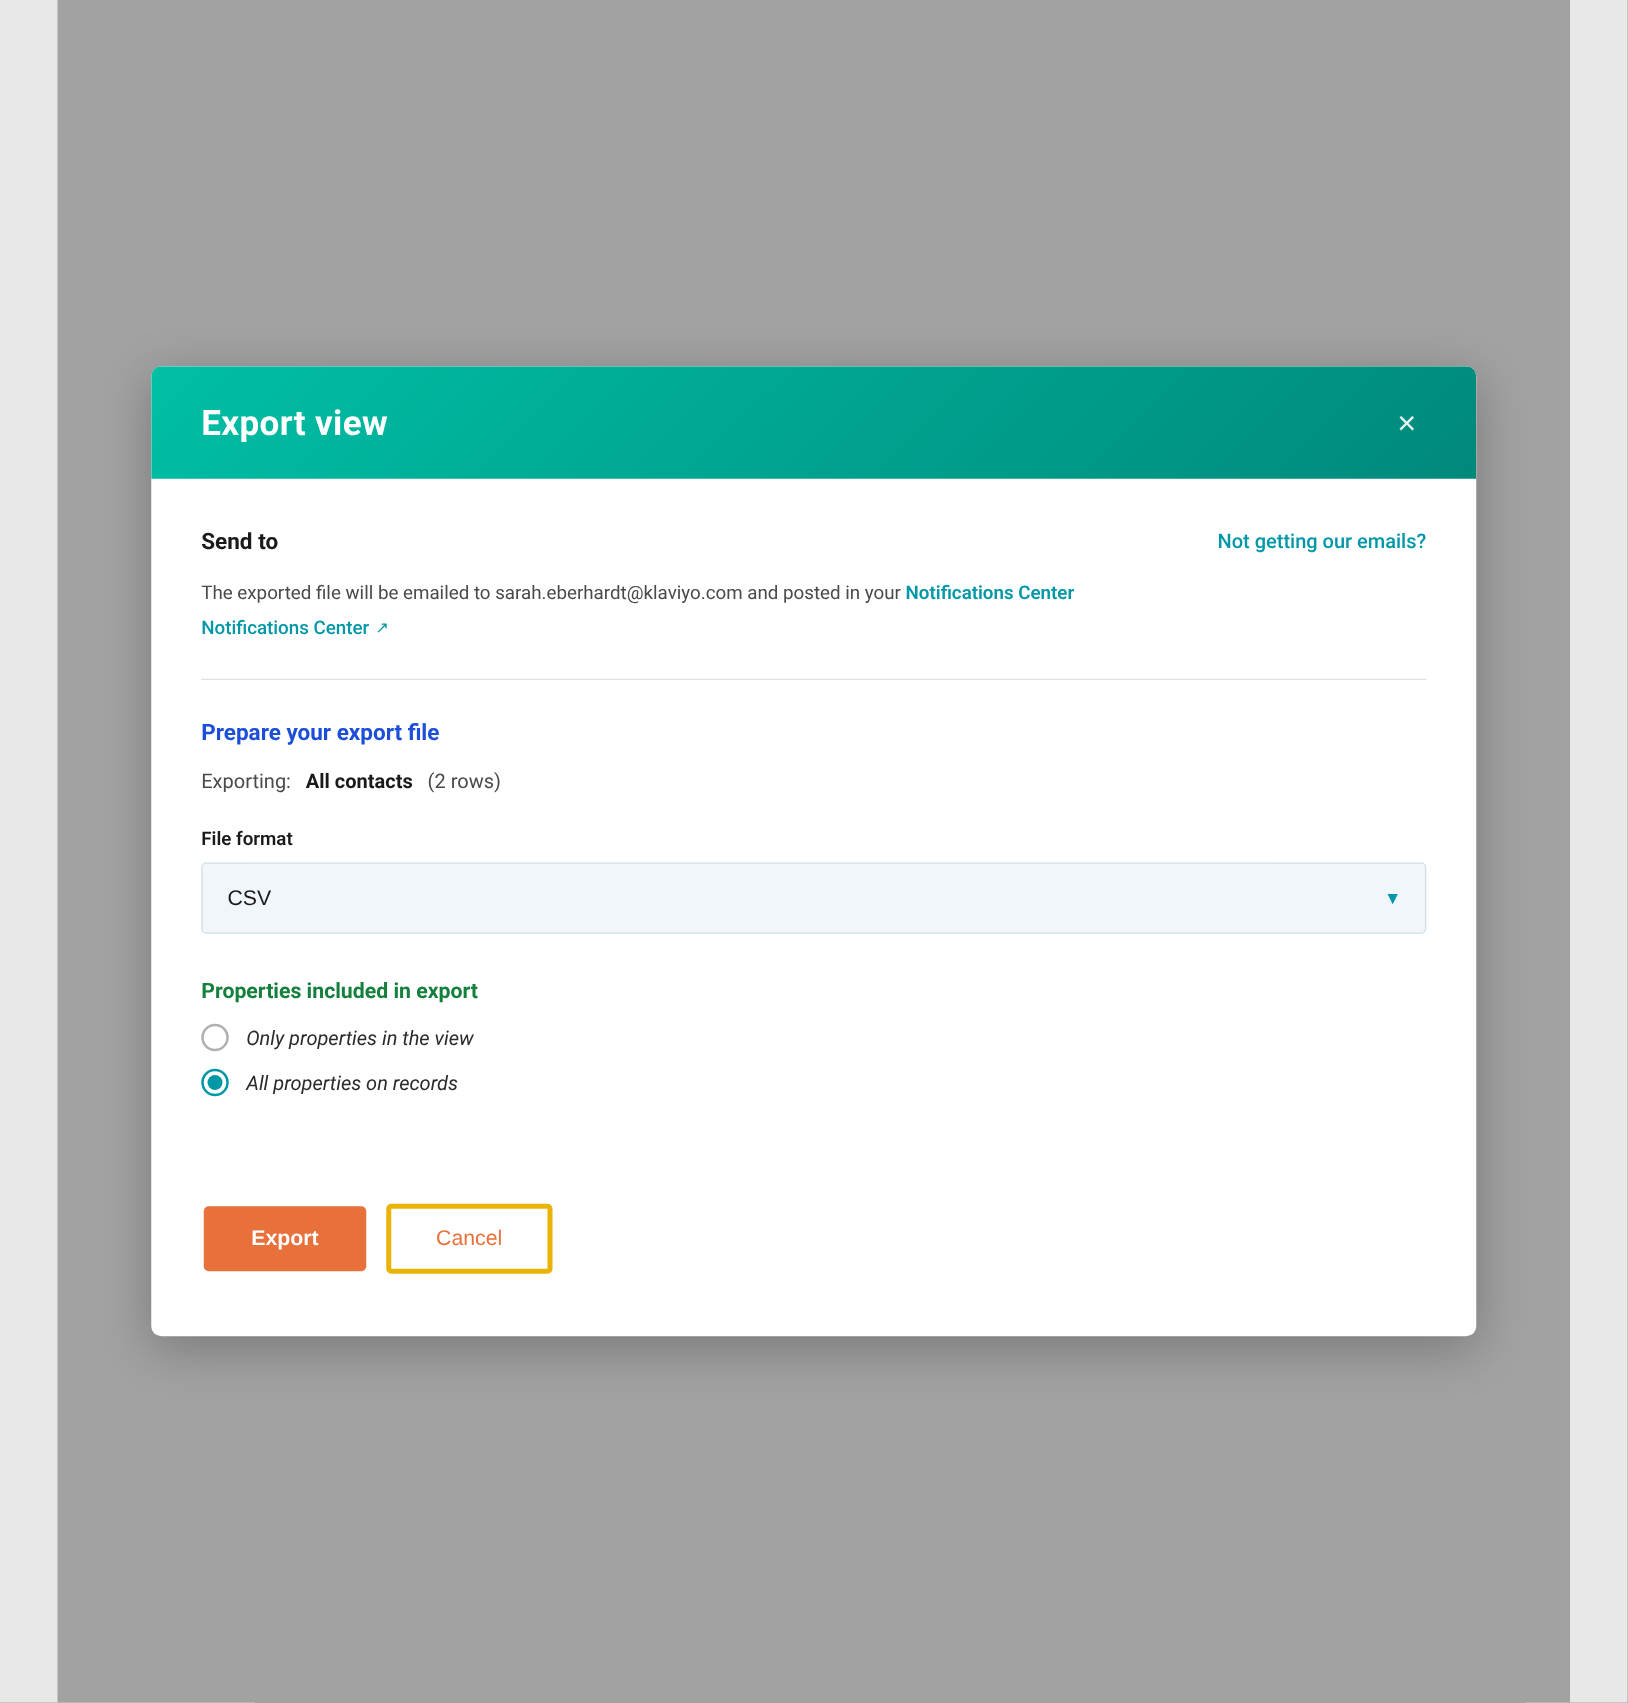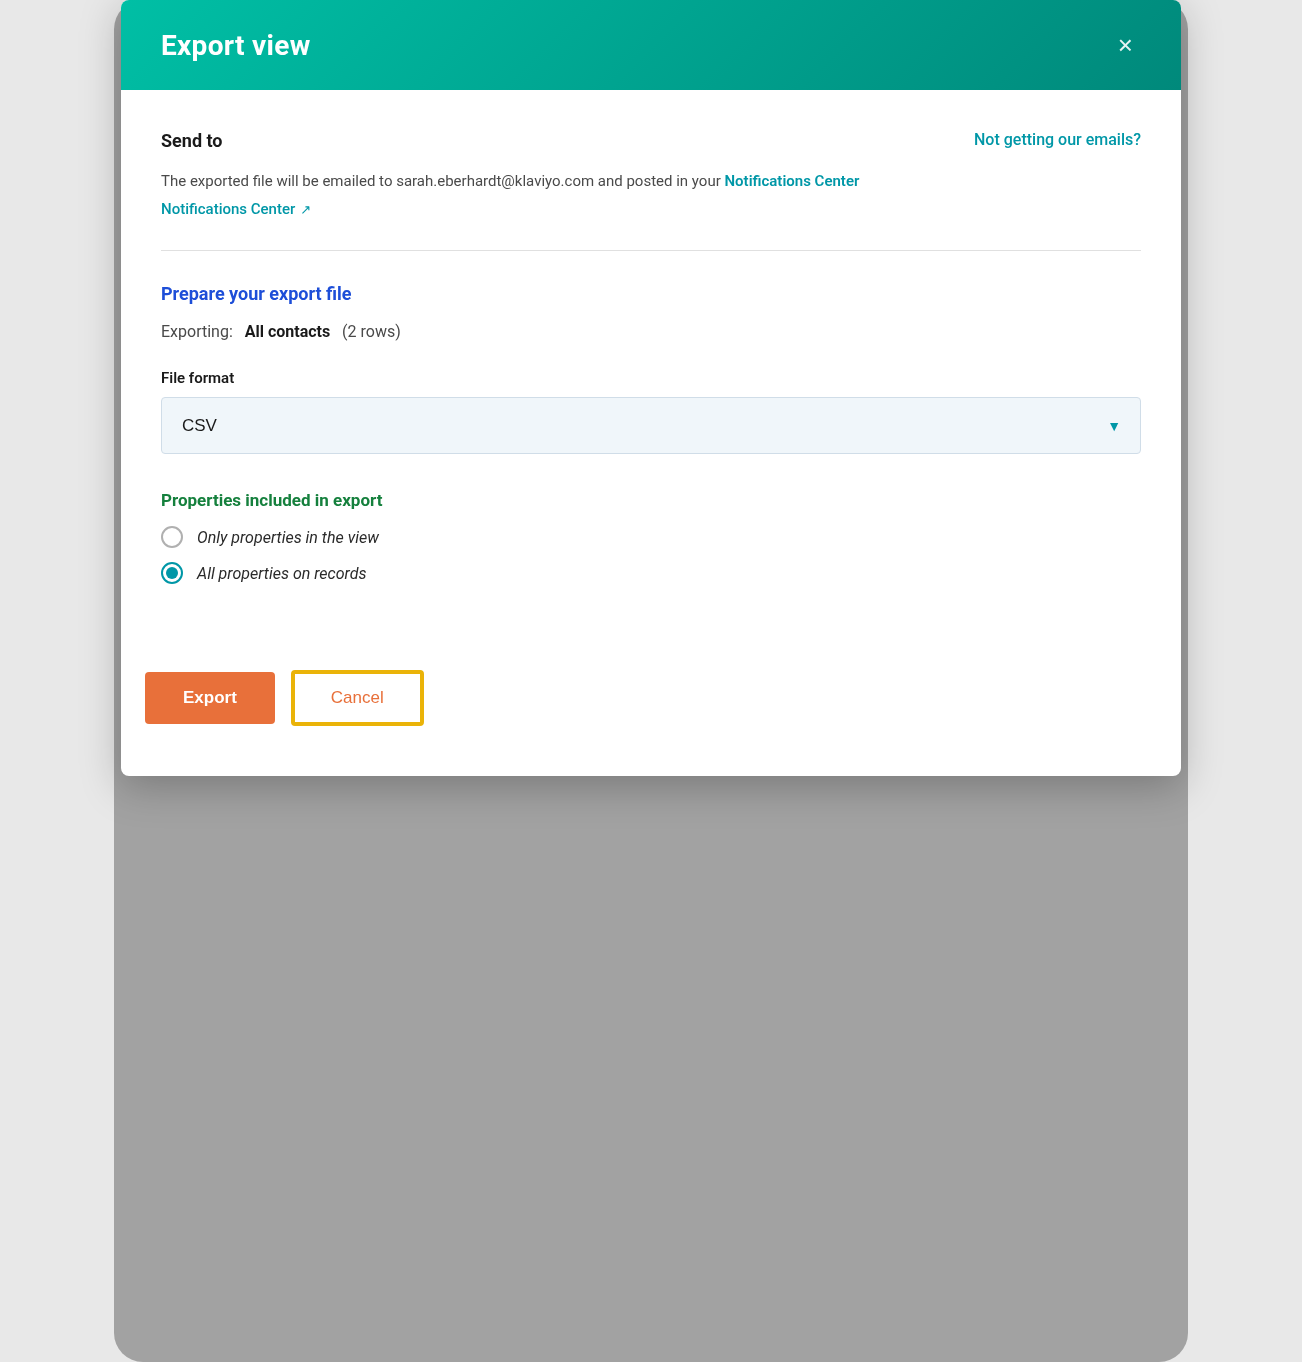--- a/index.html
+++ b/index.html
@@ -13,25 +13,24 @@
       display: flex;
       justify-content: center;
       align-items: center;
       min-height: 100vh;
       font-family: -apple-system, BlinkMacSystemFont, 'Segoe UI', Roboto, Helvetica, Arial, sans-serif;
     }
 
     .modal-overlay {
       display: flex;
       justify-content: center;
-      align-items: flex-start;
-      width: 1074px;
+      align-items: center;
+      width: 1210px;
       height: 1362px;
       background: rgba(0,0,0,0.3);
-      border-radius: 29px;
     }
 
     .modal {
       background: #ffffff;
       border-radius: 8px;
       width: 1060px;
       overflow: hidden;
       box-shadow: 0 10px 40px rgba(0,0,0,0.25);
     }
 
@@ -259,21 +258,21 @@
 
     .checkbox-label {
       font-size: 16px;
       color: #2a2a2a;
     }
 
     .modal-footer {
       display: flex;
       align-items: center;
       gap: 16px;
-      padding: 0 40px 50px 24px;
+      padding: 0 40px 50px 42px;
     }
 
     .export-btn {
       background: #e8703a;
       color: #ffffff;
       border: none;
       border-radius: 4px;
       padding: 16px 38px;
       font-size: 17px;
       font-weight: 600;

